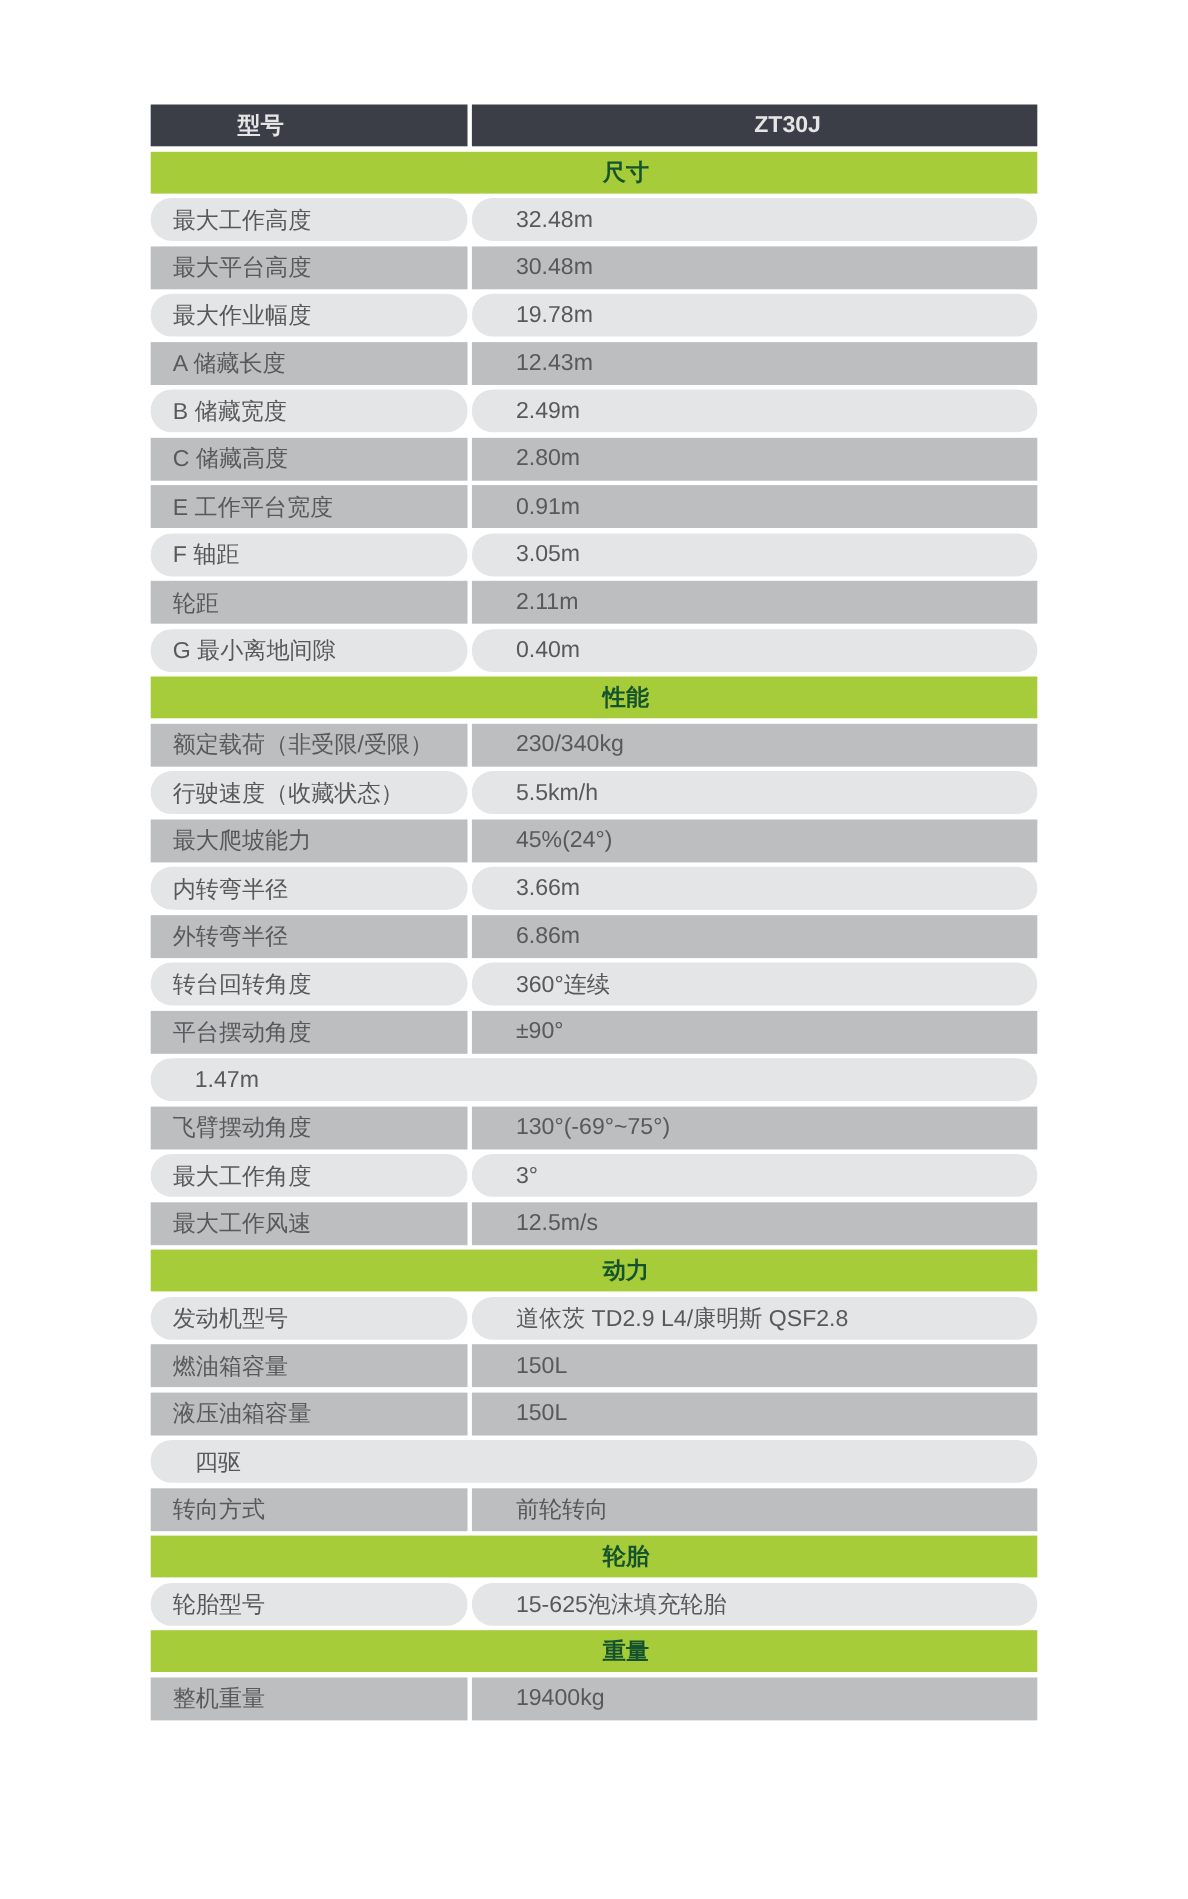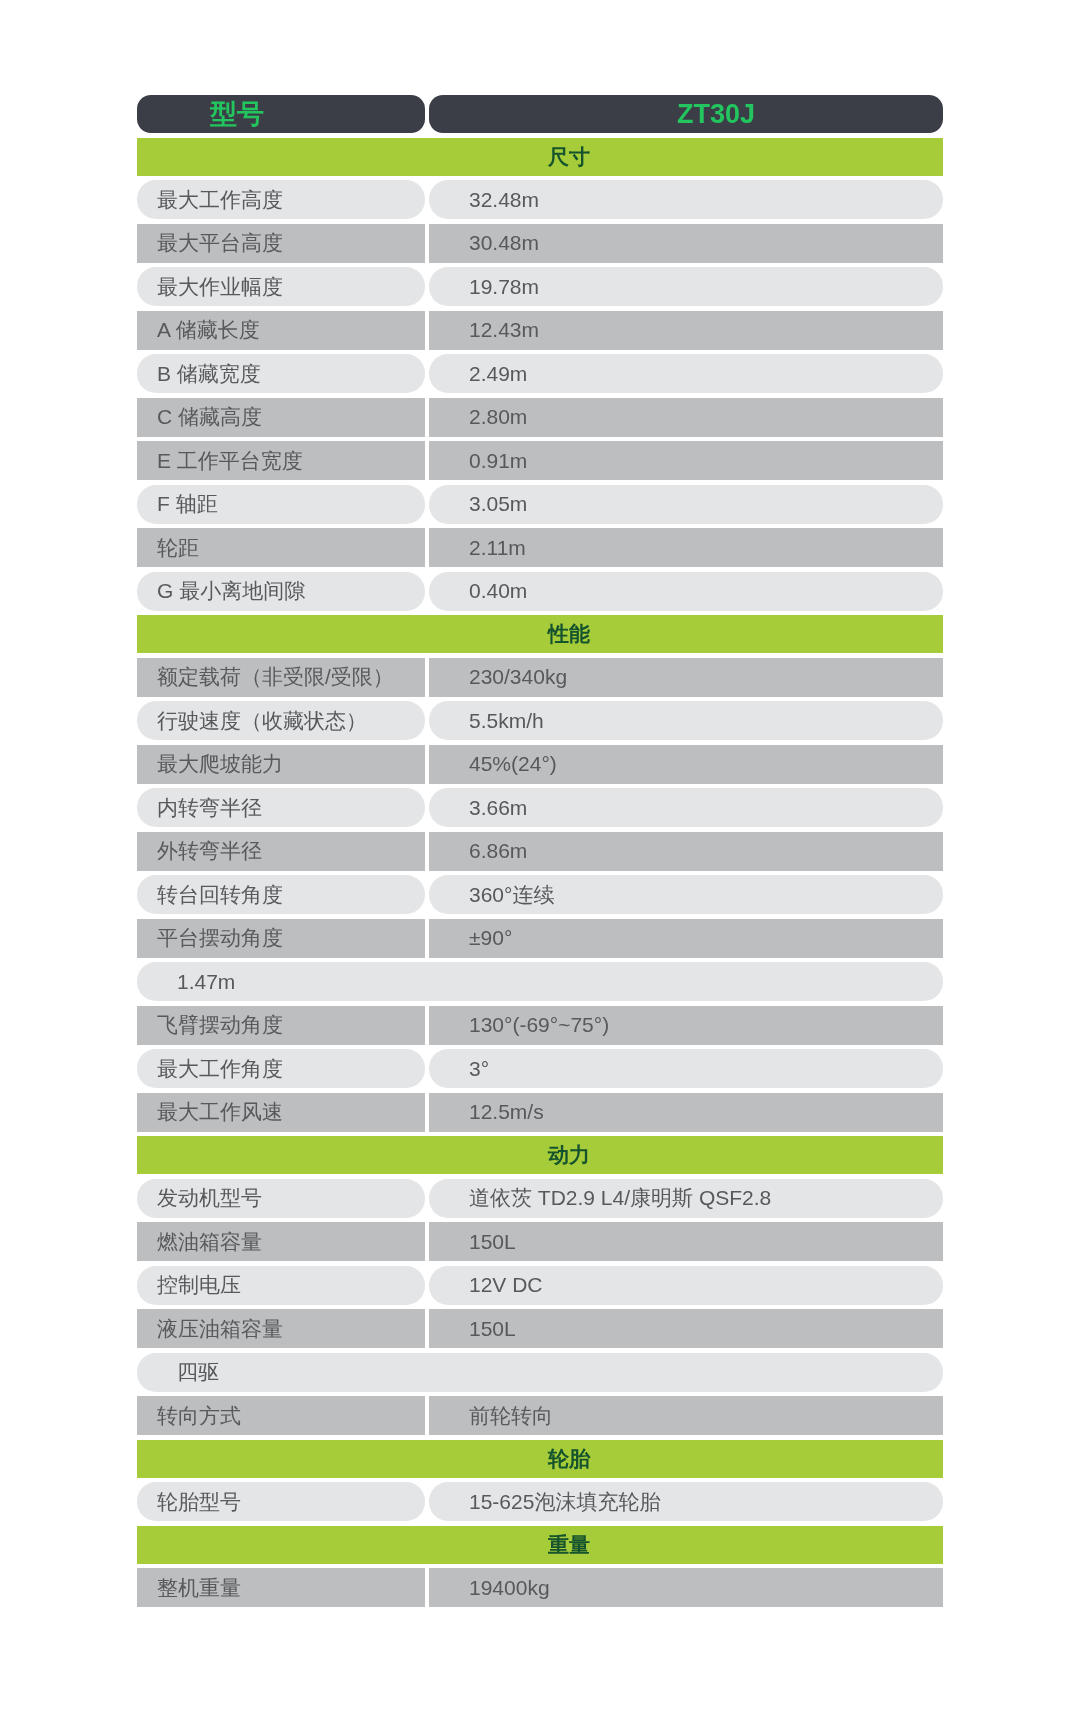--- a/index.html
+++ b/index.html
@@ -20,27 +20,26 @@
 
   .hdr-row, .spec-row {
     display: flex;
     width: 100%;
   }
   .hdr-row { height: 38px; }
   .spec-row { height: 39px; }
 
   .hdr-cell {
     background: var(--hdr-bg, #3b3e46);
-    color: #22c55e;
+    color: #e5e5e5;
     font-weight: bold;
-    font-size: 27px;
+    font-size: 21px;
     display: flex;
     align-items: center;
     justify-content: center;
-    border-radius: 14px;
   }
   .hdr-label { width: 288px; margin-right: 4px; padding-right: 88px; box-sizing: border-box; }
   .hdr-value { flex: 1; padding-left: 60px; box-sizing: border-box; text-align: center; }
 
   .band {
     height: 38px;
     background: var(--band-bg, #a6cc39);
     color: #14532d;
     font-weight: bold;
     font-size: 21px;
@@ -136,23 +135,20 @@
         <div class="cell cell-value">3°</div>
       </div><div class="spec-row row-dark">
         <div class="cell cell-label">最大工作风速</div>
         <div class="cell cell-value">12.5m/s</div>
       </div><div class="band">动力</div><div class="spec-row row-light">
         <div class="cell cell-label">发动机型号</div>
         <div class="cell cell-value">道依茨 TD2.9 L4/康明斯 QSF2.8</div>
       </div><div class="spec-row row-dark">
         <div class="cell cell-label">燃油箱容量</div>
         <div class="cell cell-value">150L</div>
-      </div><div class="spec-row row-light">
-        <div class="cell cell-label">控制电压</div>
-        <div class="cell cell-value">12V DC</div>
       </div><div class="spec-row row-dark">
         <div class="cell cell-label">液压油箱容量</div>
         <div class="cell cell-value">150L</div>
       </div><div class="spec-row row-light">
         <div class="cell cell-value">四驱</div>
       </div><div class="spec-row row-dark">
         <div class="cell cell-label">转向方式</div>
         <div class="cell cell-value">前轮转向</div>
       </div><div class="band">轮胎</div><div class="spec-row row-light">
         <div class="cell cell-label">轮胎型号</div>

